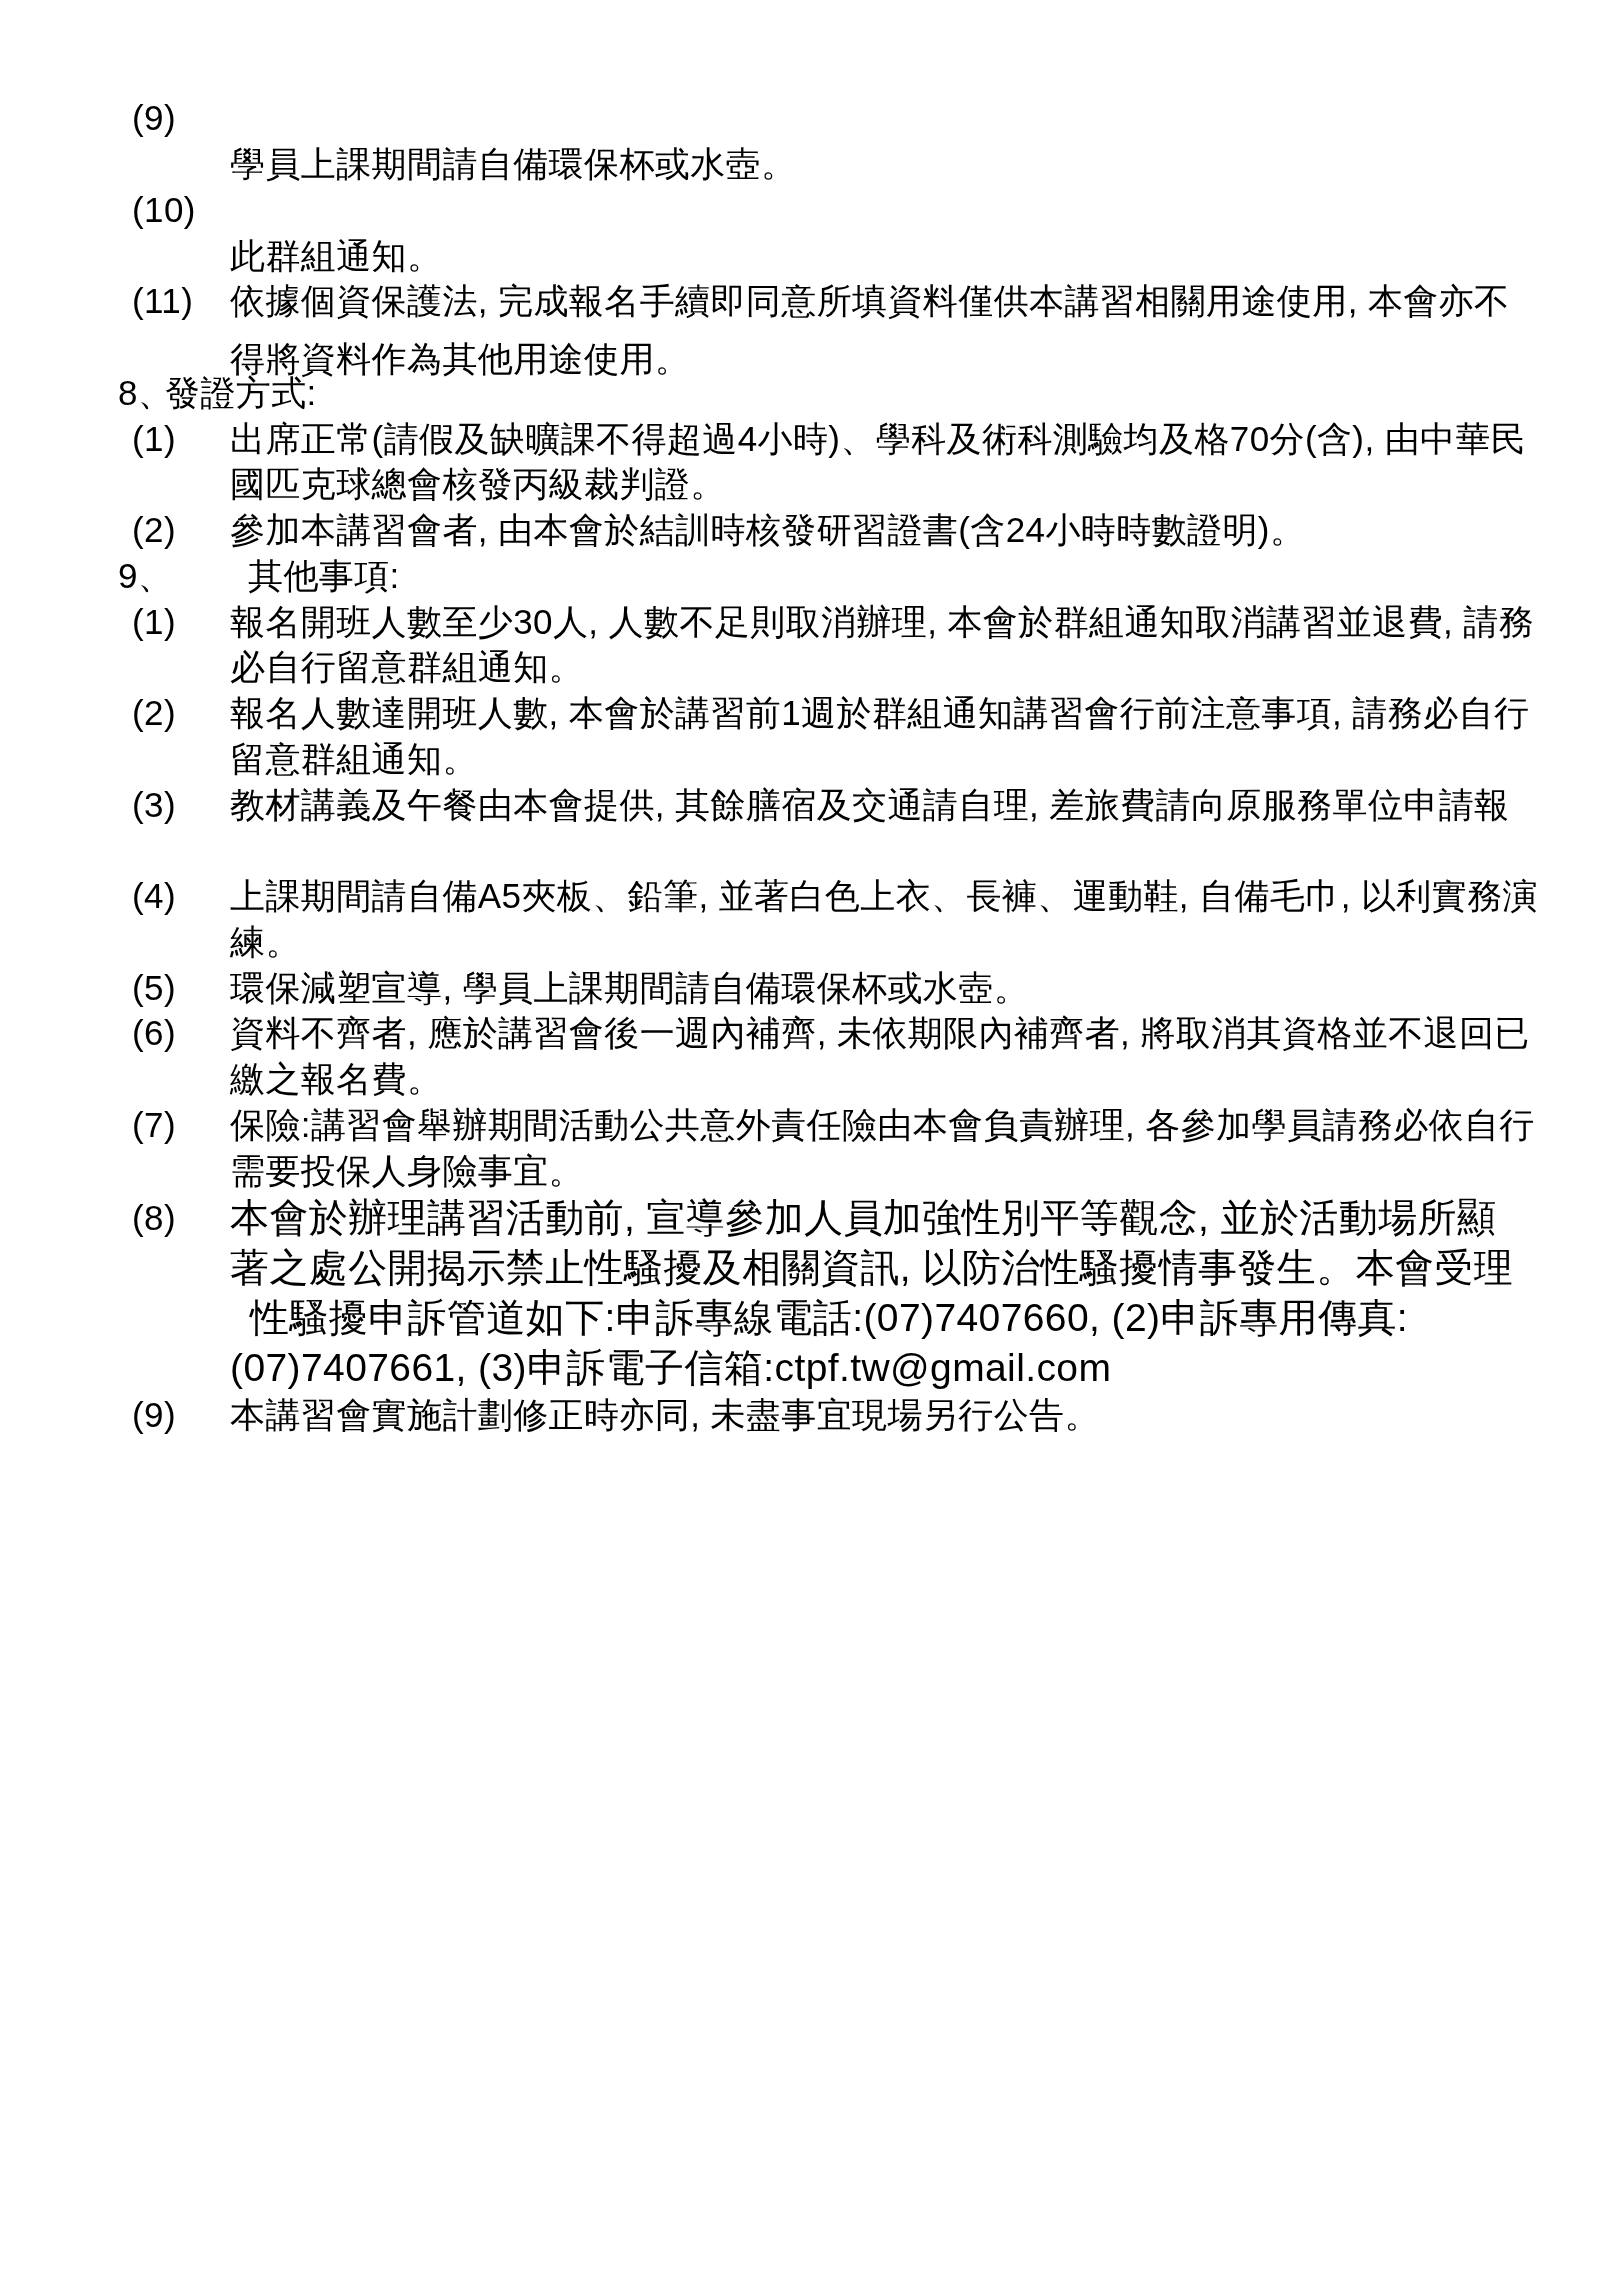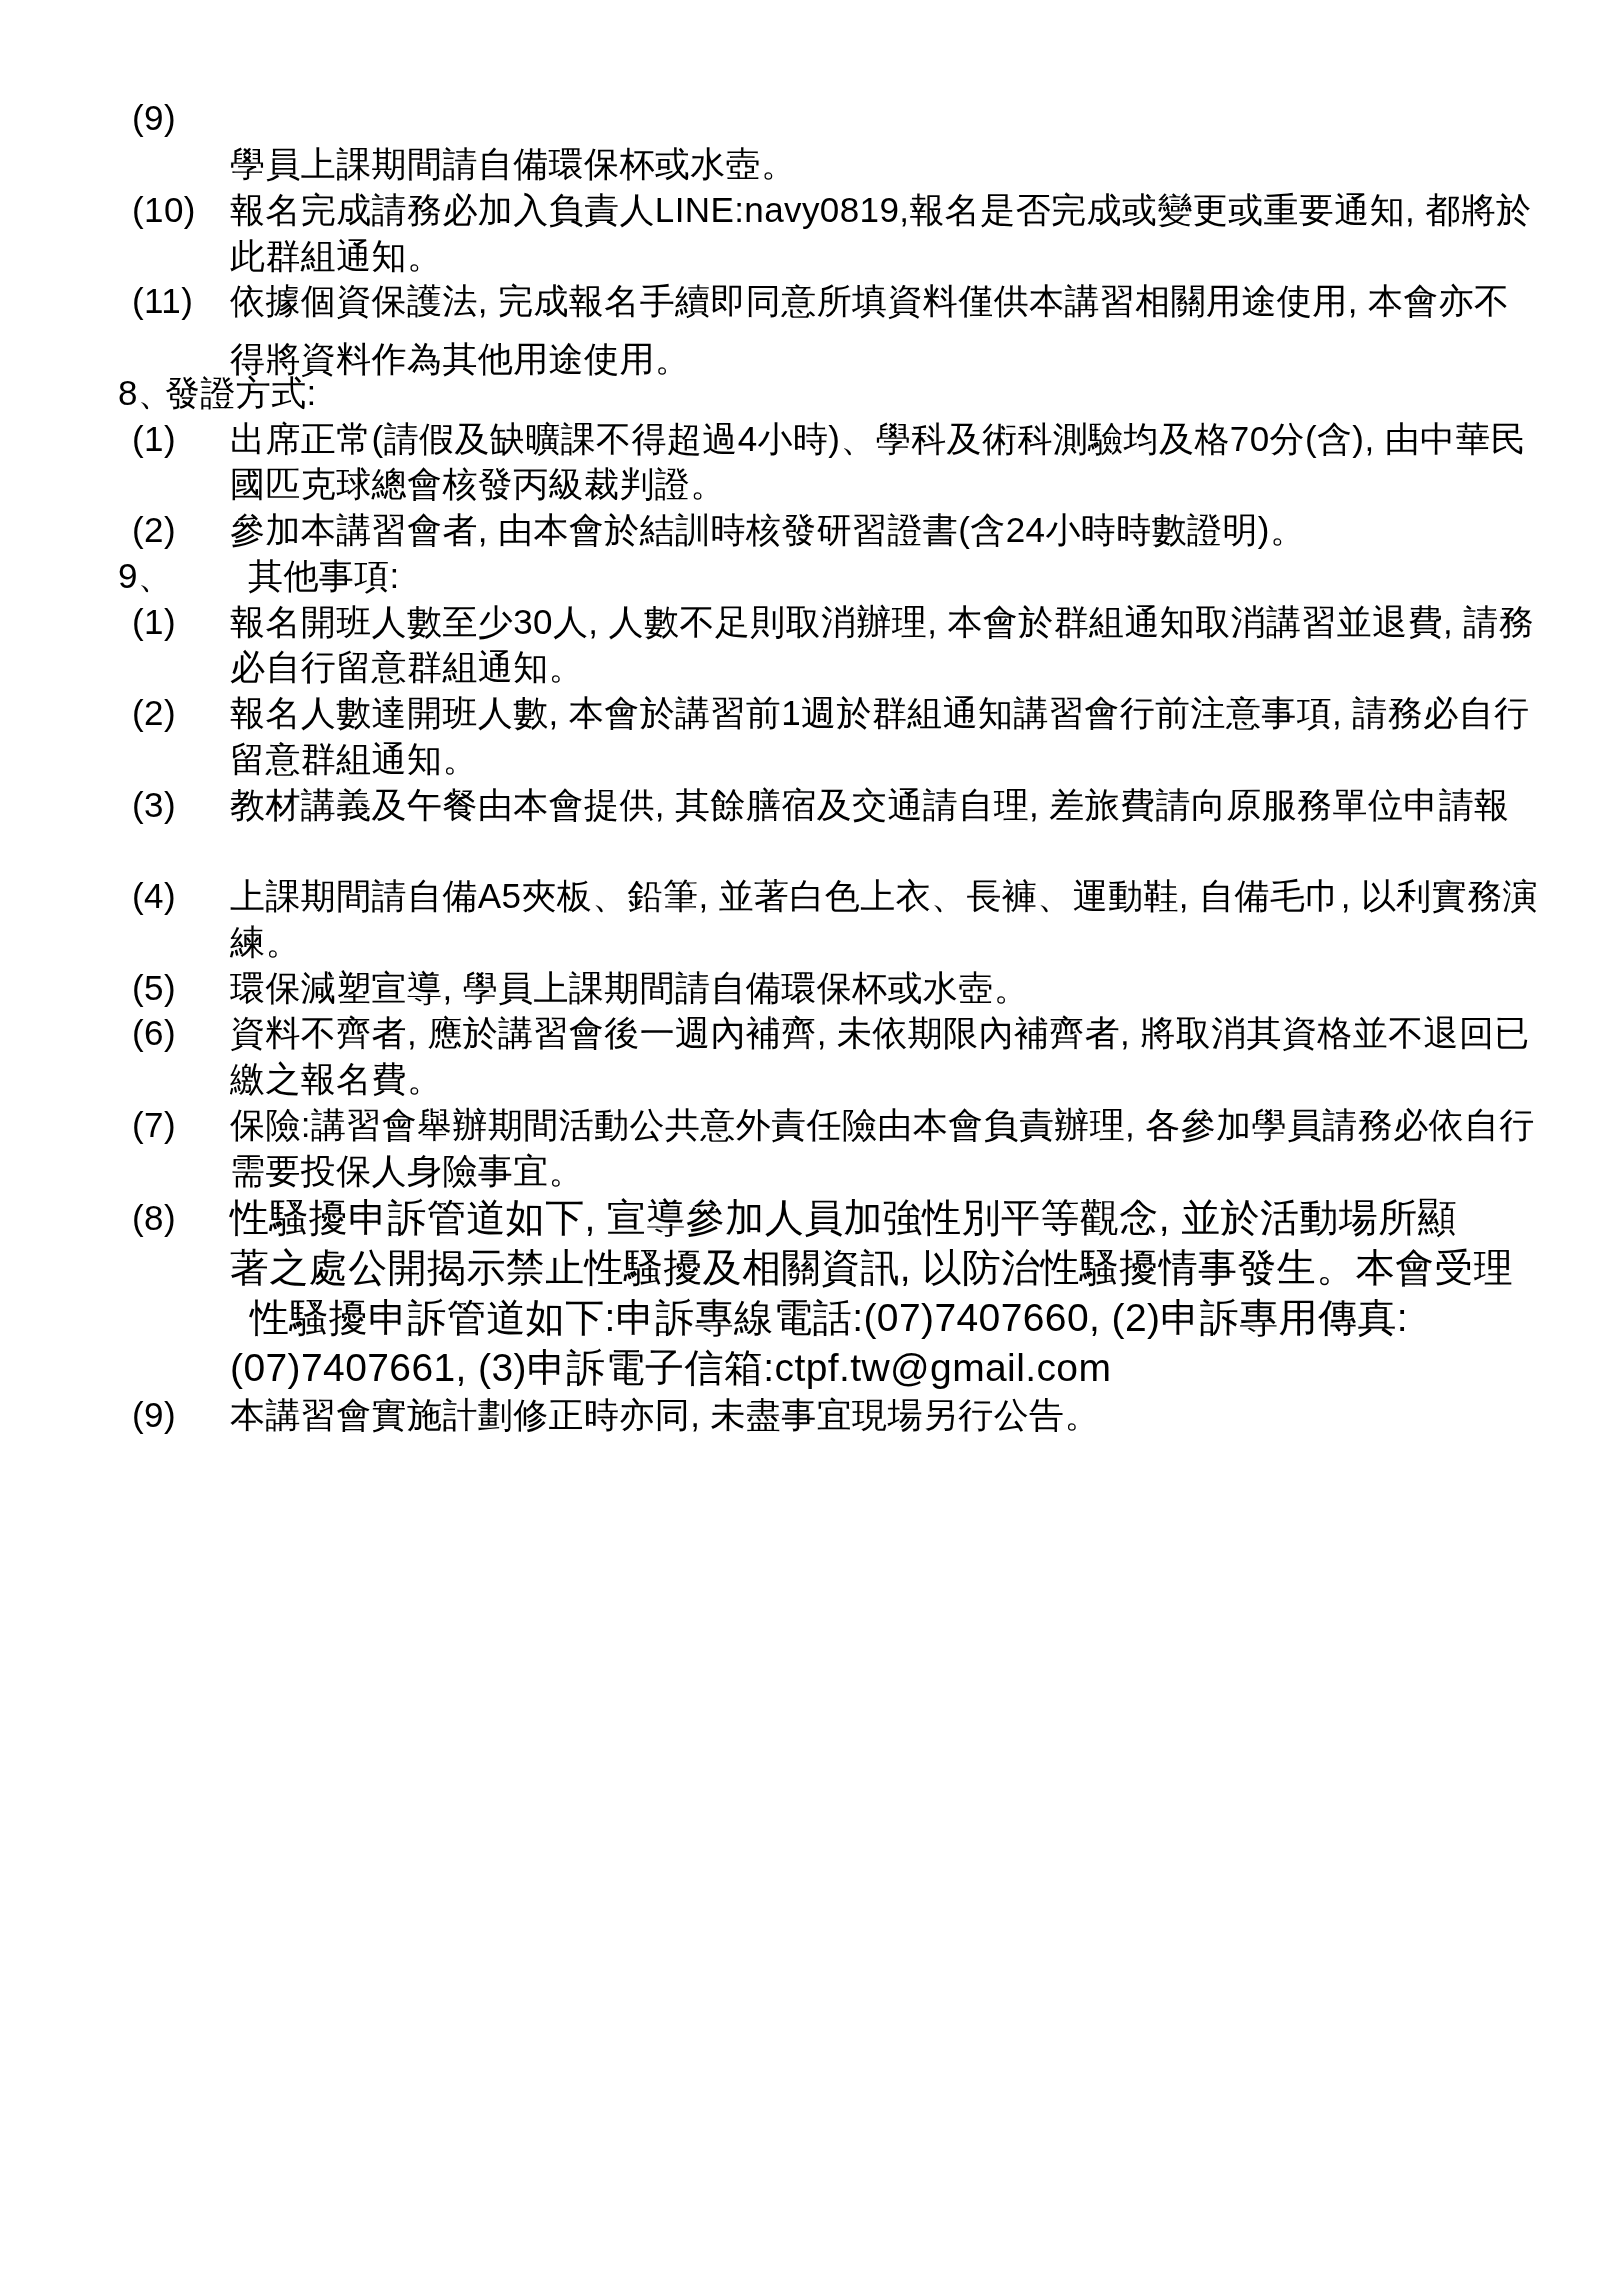--- a/index.html
+++ b/index.html
@@ -46,40 +46,40 @@
   
   .line.L { font-size: 39px; }
   .line.L .num { font-size: 35px; top: 2.4px; }
 </style>
 </head>
 <body>
 
 <div class="page">
     <div class="line " style="top: 99px;"><span class="num">(9)</span></div>
     <div class="line " style="top: 145px;"><span class="txt">學員上課期間請自備環保杯或水壺。</span></div>
-    <div class="line " style="top: 191px;"><span class="num">(10)</span><span class="txt">報名完成請務必加入負責人LINE:navy0819,報名是否完成或變更或重要通知, 都將於</span></div>
+    <div class="line " style="top: 191px;"><span class="num">(10)</span></div>
     <div class="line " style="top: 237px;"><span class="txt">此群組通知。</span></div>
     <div class="line " style="top: 282px;"><span class="num">(11)</span><span class="txt">依據個資保護法, 完成報名手續即同意所填資料僅供本講習相關用途使用, 本會亦不</span></div>
     <div class="line " style="top: 340px;"><span class="txt">得將資料作為其他用途使用。</span></div>
     <div class="line h" style="top: 374px;"><span class="num">8、</span><span class="txt">發證方式:</span></div>
     <div class="line " style="top: 420px;"><span class="num">(1)</span><span class="txt">出席正常(請假及缺曠課不得超過4小時)、學科及術科測驗均及格70分(含), 由中華民</span></div>
     <div class="line " style="top: 465px;"><span class="txt">國匹克球總會核發丙級裁判證。</span></div>
     <div class="line " style="top: 511px;"><span class="num">(2)</span><span class="txt">參加本講習會者, 由本會於結訓時核發研習證書(含24小時時數證明)。</span></div>
     <div class="line h2" style="top: 557px;"><span class="num">9、</span><span class="txt">其他事項:</span></div>
     <div class="line " style="top: 603px;"><span class="num">(1)</span><span class="txt">報名開班人數至少30人, 人數不足則取消辦理, 本會於群組通知取消講習並退費, 請務</span></div>
     <div class="line " style="top: 648px;"><span class="txt">必自行留意群組通知。</span></div>
     <div class="line " style="top: 694px;"><span class="num">(2)</span><span class="txt">報名人數達開班人數, 本會於講習前1週於群組通知講習會行前注意事項, 請務必自行</span></div>
     <div class="line " style="top: 740px;"><span class="txt">留意群組通知。</span></div>
     <div class="line " style="top: 786px;"><span class="num">(3)</span><span class="txt">教材講義及午餐由本會提供, 其餘膳宿及交通請自理, 差旅費請向原服務單位申請報</span></div>
     <div class="line " style="top: 877px;"><span class="num">(4)</span><span class="txt">上課期間請自備A5夾板、鉛筆, 並著白色上衣、長褲、運動鞋, 自備毛巾, 以利實務演</span></div>
     <div class="line " style="top: 923px;"><span class="txt">練。</span></div>
     <div class="line " style="top: 969px;"><span class="num">(5)</span><span class="txt">環保減塑宣導, 學員上課期間請自備環保杯或水壺。</span></div>
     <div class="line " style="top: 1014px;"><span class="num">(6)</span><span class="txt">資料不齊者, 應於講習會後一週內補齊, 未依期限內補齊者, 將取消其資格並不退回已</span></div>
     <div class="line " style="top: 1060px;"><span class="txt">繳之報名費。</span></div>
     <div class="line " style="top: 1106px;"><span class="num">(7)</span><span class="txt">保險:講習會舉辦期間活動公共意外責任險由本會負責辦理, 各參加學員請務必依自行</span></div>
     <div class="line " style="top: 1152px;"><span class="txt">需要投保人身險事宜。</span></div>
-    <div class="line L" style="top: 1197px;"><span class="num">(8)</span><span class="txt">性騷擾申訴管道如下, 宣導參加人員加強性別平等觀念, 並於活動場所顯</span></div>
+    <div class="line L" style="top: 1197px;"><span class="num">(8)</span><span class="txt">本會於辦理講習活動前, 宣導參加人員加強性別平等觀念, 並於活動場所顯</span></div>
     <div class="line L" style="top: 1247px;"><span class="txt">著之處公開揭示禁止性騷擾及相關資訊, 以防治性騷擾情事發生。本會受理</span></div>
     <div class="line L" style="top: 1297px; margin-left: 20px;"><span class="txt">性騷擾申訴管道如下:申訴專線電話:(07)7407660, (2)申訴專用傳真:</span></div>
     <div class="line L" style="top: 1347px;"><span class="txt">(07)7407661, (3)申訴電子信箱:ctpf.tw@gmail.com</span></div>
     <div class="line " style="top: 1396px;"><span class="num">(9)</span><span class="txt">本講習會實施計劃修正時亦同, 未盡事宜現場另行公告。</span></div>
   </div>
 
 
 </body></html>

